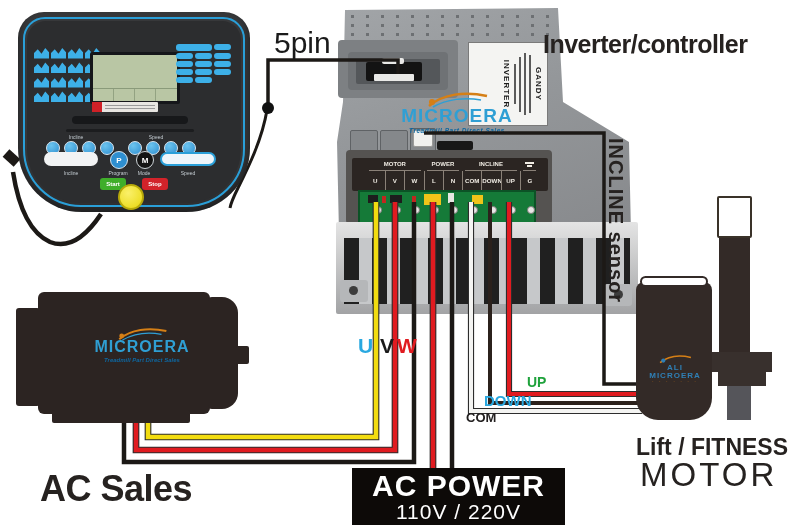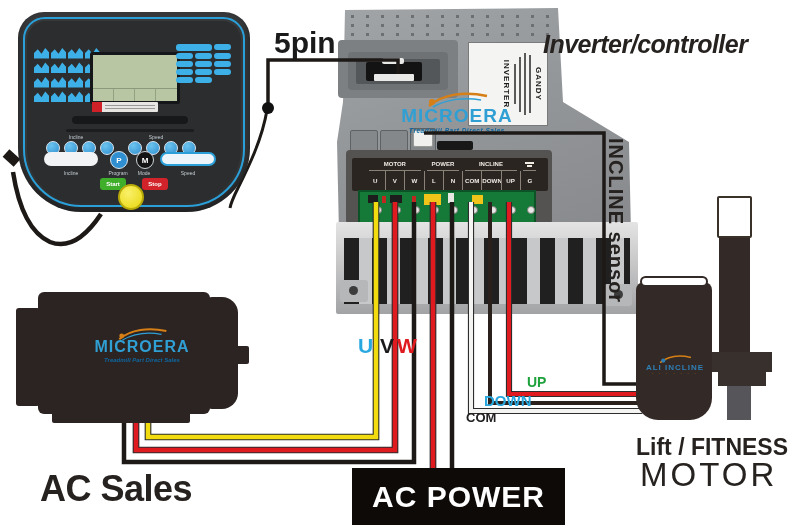--- a/index.html
+++ b/index.html
@@ -1,22 +1,22 @@
 <!DOCTYPE html>
 <html><head>
 <meta charset="utf-8">
 <style>
   html,body{margin:0;padding:0;background:#fff;}
   .stage{position:relative;width:800px;height:525px;background:#ffffff;overflow:hidden;
          font-family:"Liberation Sans","DejaVu Sans",sans-serif;color:#262220;}
   .abs{position:absolute;}
 
   
-  .lbl-5pin{left:274px;top:26px;font-size:30px;font-weight:bold;color:#1a1a1a;z-index:6;}
-  .lbl-inverter{left:543px;top:30px;font-size:25px;font-weight:bold;letter-spacing:-.5px;z-index:6;font-style:italic;}
+  .lbl-5pin{left:274px;top:26px;font-size:30px;font-weight:normal;color:#1a1a1a;z-index:6;}
+  .lbl-inverter{left:543px;top:30px;font-size:25px;font-weight:bold;letter-spacing:-.5px;z-index:6;}
   .lbl-sensor{left:604px;top:138px;height:215px;font-size:20px;font-weight:bold;
               writing-mode:vertical-rl;text-orientation:sideways;letter-spacing:1px;z-index:6;}
   .lbl-acmotor{left:40px;top:468px;font-size:36px;font-weight:bold;letter-spacing:-.5px;z-index:6;}
   .lbl-lift1{left:636px;top:434px;font-size:23px;font-weight:bold;z-index:6;}
   .lbl-lift2{left:640px;top:456px;font-size:33px;letter-spacing:3px;z-index:6;}
   .uvw{top:334px;font-size:21px;font-weight:bold;z-index:6;}
   .lbl-u{left:358px;} .lbl-v{left:380px;color:#1a1a1a;} .lbl-w{left:397px;}
   .lbl-up{left:527px;top:374px;font-size:14px;font-weight:bold;z-index:6;}
   .lbl-down{left:484px;top:392px;font-size:15px;font-weight:bold;z-index:6;}
   .lbl-com{left:466px;top:410px;font-size:13px;font-weight:bold;color:#232020;z-index:6;}
@@ -366,26 +366,27 @@
   <div class="abs lift-shaft-top"></div>
   <div class="abs lift-bracket1"></div>
   <div class="abs lift-bracket2"></div>
   <div class="abs lift-body"></div>
   <div class="abs lift-cap"></div>
   <div class="abs wm wm-ali">
     <svg class="swoosh" width="34" height="14" viewBox="0 0 64 18">
       <path d="M4,16 C18,4 40,1 62,6" stroke="#d57f16" stroke-width="3" fill="none"></path>
       <circle cx="10" cy="12" r="4" fill="#2f7fb5"></circle>
     </svg>
-    <div class="name">ALI INCLINE</div>
+    <div class="name">ALI MICROERA</div>
     <div class="dots">· · · · · · ·</div>
   </div>
 
   <div class="abs acpower">
     <div class="l1">AC POWER</div>
+    <div class="l2">110V / 220V</div>
   </div>
 
   <div class="abs lbl-5pin">5pin</div>
   <div class="abs lbl-inverter">Inverter/controller</div>
   <div class="abs lbl-sensor">INCLINE sensor</div>
   <div class="abs lbl-acmotor">AC Sales</div>
   <div class="abs lbl-lift1">Lift / FITNESS</div>
   <div class="abs lbl-lift2">MOTOR</div>
   <span class="abs uvw lbl-u" style="color: rgb(41, 168, 224);">U</span>
   <span class="abs uvw lbl-v">V</span>

